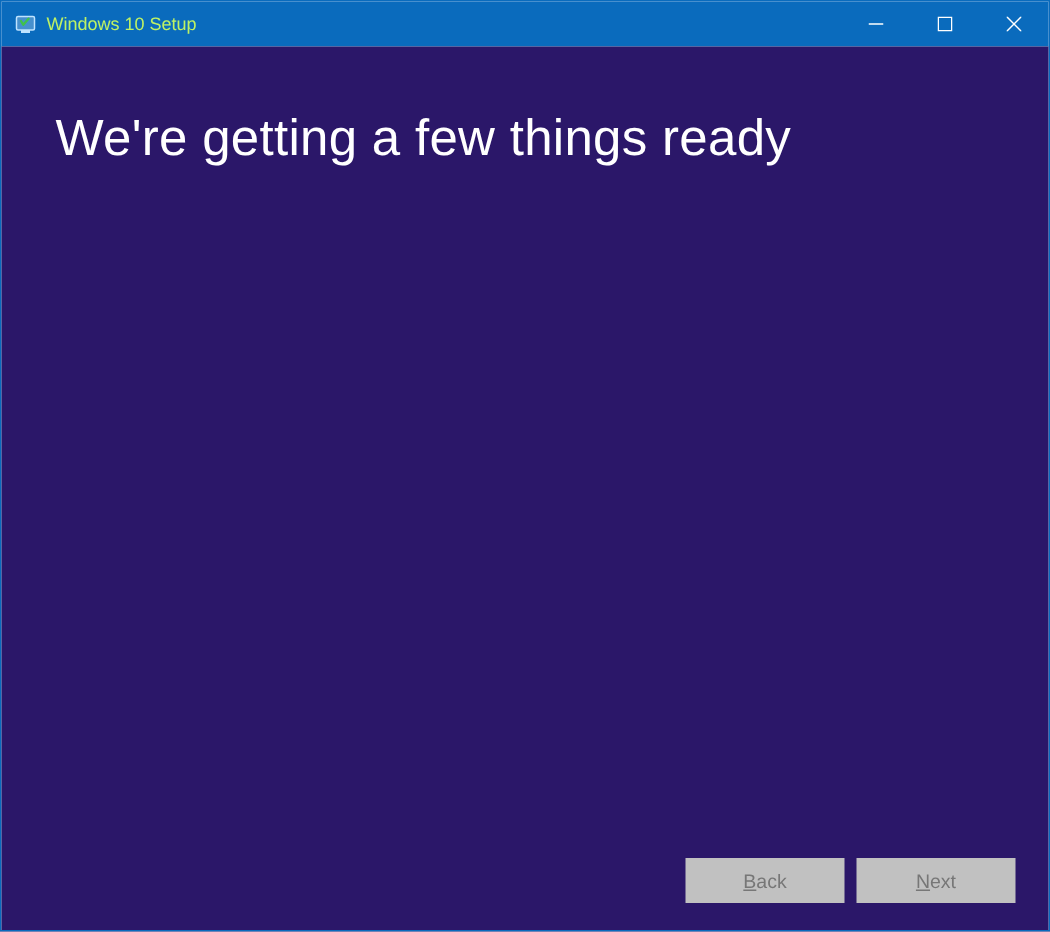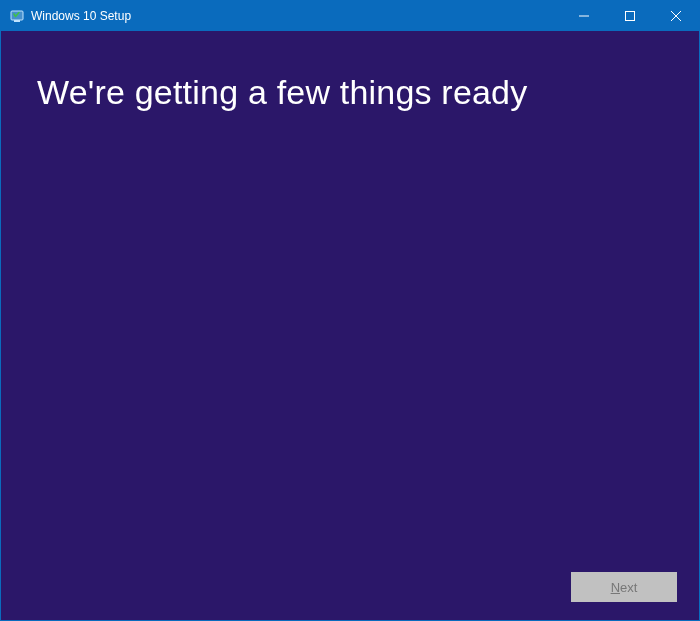--- a/index.html
+++ b/index.html
@@ -19,21 +19,21 @@
       height: 621px;
       border: 1px solid #0a6bbd;
       display: flex;
       flex-direction: column;
     }
     .titlebar {
       height: 30px;
       background: #0a6bbd;
       display: flex;
       align-items: center;
-      color: #ffffff;
+      color: #bef264;
       font-size: 12px;
     }
     .titlebar-icon {
       width: 16px;
       height: 16px;
       margin: 0 6px 0 8px;
       display: flex;
       align-items: center;
       justify-content: center;
     }
@@ -128,17 +128,20 @@
           </svg>
       </div>
     </div>
   </div>
 
   <div class="content">
     <h1 class="heading">We're getting a few things ready</h1>
 
     <div class="footer">
       <button class="nav-btn" disabled="">
+        <span><span class="ul">B</span><span>ack</span></span>
+      </button>
+      <button class="nav-btn" disabled="">
         <span><span class="ul">N</span><span>ext</span></span>
       </button>
     </div>
   </div>
 </div>
 
 </body></html>

